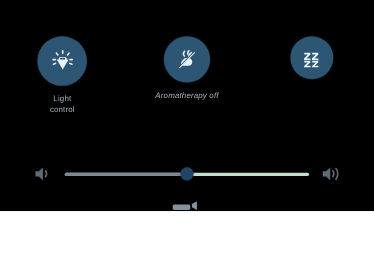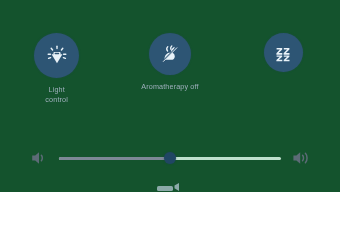--- a/index.html
+++ b/index.html
@@ -12,21 +12,21 @@
     background: #ffffff;
     font-family: "Liberation Sans", sans-serif;
     overflow: hidden;
     position: relative;
   }
   .panel {
     position: absolute;
     left: 0; top: 0;
     width: 340px;
     height: 192px;
-    background: #14532d;
+    background: #000000;
     display: flex;
     flex-direction: column;
     box-sizing: border-box;
   }
 
   
   .controls-row {
     position: absolute;
     left: 0;
     top: 33px;
@@ -63,21 +63,21 @@
     margin-top: 7px;
     font-size: 7.2px;
     line-height: 9.5px;
     color: #9fb0bd;
     text-align: center;
     letter-spacing: 0.15px;
     filter: blur(0.35px);
     white-space: pre-line;
     font-weight: 400;
   }
-  .control-label.wide { white-space: nowrap; }
+  .control-label.wide { white-space: nowrap; font-style: italic; }
 
   
   .slider-row {
     position: absolute;
     left: 0;
     top: 143px;
     width: 340px;
     height: 30px;
     display: flex;
     flex-direction: row;

